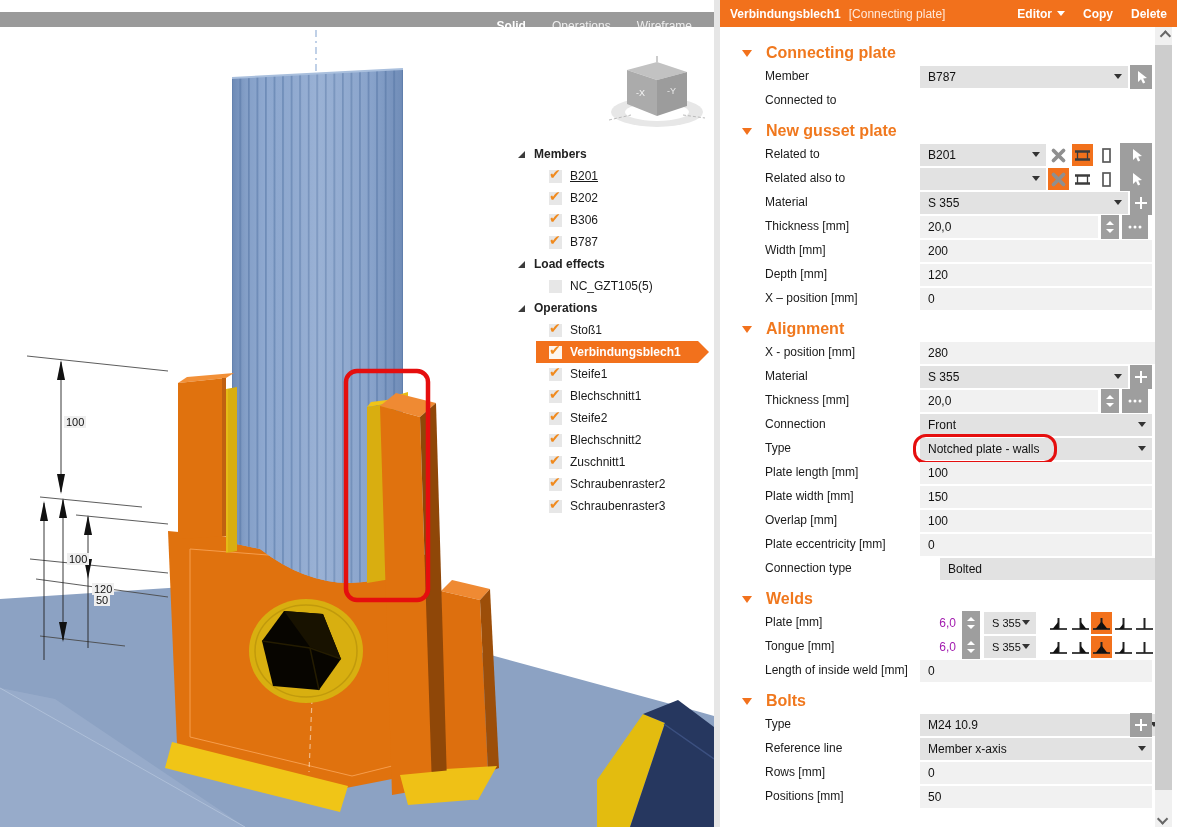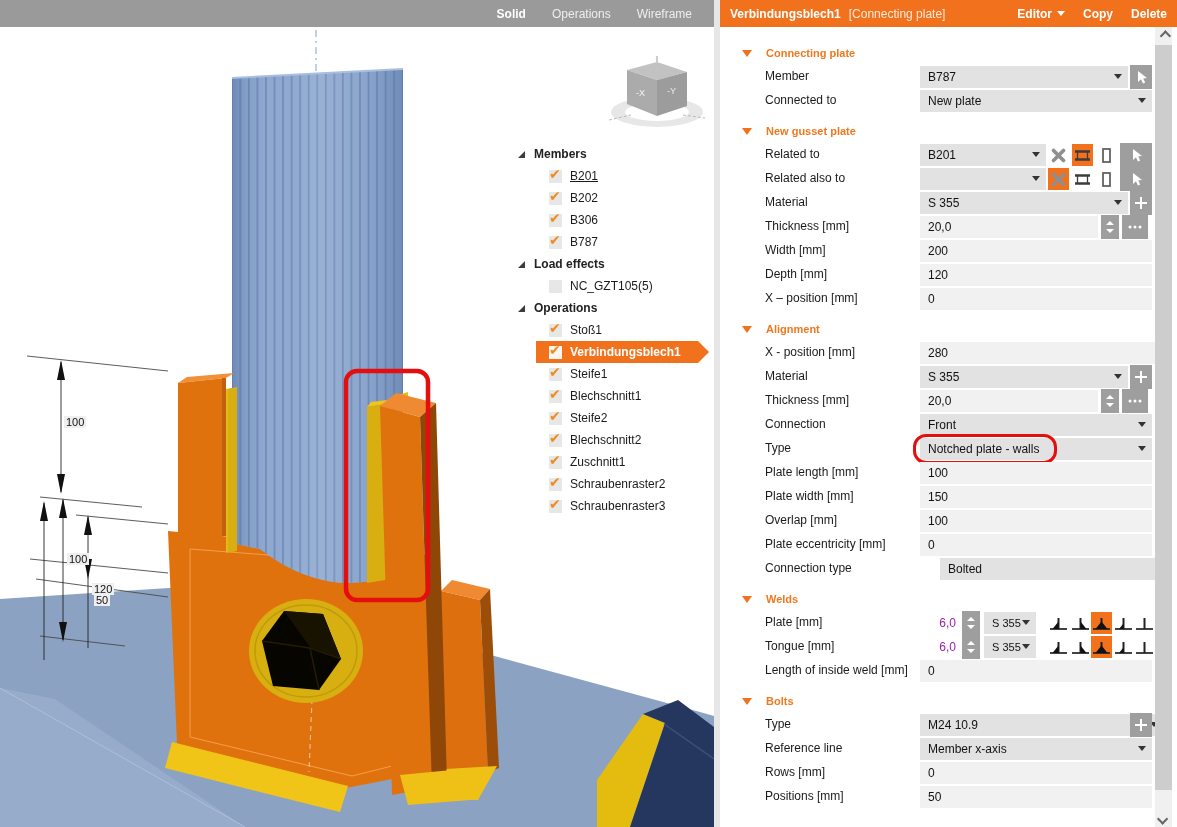--- a/index.html
+++ b/index.html
@@ -1,20 +1,20 @@
 <!DOCTYPE html>
 <html><head>
 <meta charset="utf-8">
 <style>
   html,body{margin:0;padding:0;background:#fff;}
   #app{position:relative;width:1177px;height:827px;overflow:hidden;
        font-family:"Liberation Sans","DejaVu Sans",sans-serif;font-size:12px;color:#1a1a1a;
        -webkit-font-smoothing:antialiased;}
   
-  .vtb{position:absolute;left:0;top:0;width:714px;height:27px;background:#9a9a9a;
+  .vtb{position:absolute;left:0;top:12px;width:714px;height:27px;background:#9a9a9a;
        display:flex;align-items:center;justify-content:flex-end;gap:26px;padding-right:22px;box-sizing:border-box;}
   .vtb .titem{color:#efefef;cursor:default;}
   .vtb .titem.act{color:#fff;font-weight:bold;}
   .split{position:absolute;left:714px;top:0;width:6px;height:827px;background:#e6e6e6;}
   .obar{position:absolute;left:720px;top:0;width:457px;height:27px;background:#f2711c;
         display:flex;align-items:center;color:#fff;box-sizing:border-box;padding:0 10px;}
   .obar .t1{font-weight:bold;margin-right:8px;}
   .obar .t2{font-weight:normal;color:#ffe9da;}
   .obar .sp{flex:1;}
   .obar .act{font-weight:bold;margin-left:18px;cursor:pointer;display:flex;align-items:center;gap:5px;}
@@ -34,21 +34,21 @@
   .trow.sel{background:#f2711c;color:#fff;font-weight:bold;width:162px;padding-left:13px;margin-left:24px;}
   .trow.sel::after{content:"";position:absolute;right:-11px;top:0;width:0;height:0;
        border-top:11px solid transparent;border-bottom:11px solid transparent;border-left:11px solid #f2711c;}
   .trow.sel .cbx{background:#fdf6ef;}
   .und{text-decoration:underline;}
   
   #panel{position:absolute;left:720px;top:27px;width:435px;height:800px;background:#fff;box-sizing:border-box;padding-top:14px;}
   .sech{height:24px;display:flex;align-items:center;gap:14px;padding-left:22px;margin-top:6px;}
   .sech:first-child{margin-top:0;}
   .sech .tri{width:0;height:0;border-left:5px solid transparent;border-right:5px solid transparent;border-top:7px solid #f2711c;}
-  .sech .st{color:#f0781e;font-weight:bold;font-size:11px;}
+  .sech .st{color:#f0781e;font-weight:bold;font-size:16px;}
   .prow{position:relative;height:24px;}
   .lbl{position:absolute;left:45px;top:4px;color:#1a1a1a;}
   .dd{background:#e2e2e2;display:flex;align-items:center;box-sizing:border-box;padding:0 18px 0 8px;position:absolute;top:1px;height:22px;color:#111;}
   .dd .dc{position:absolute;right:6px;top:8px;width:0;height:0;border-left:4px solid transparent;border-right:4px solid transparent;border-top:5px solid #333;}
   .inp{background:#f1f1f1;position:absolute;top:1px;height:22px;display:flex;align-items:center;padding-left:8px;box-sizing:border-box;color:#111;}
   .gbtn{position:absolute;top:0;height:24px;background:#9e9e9e;display:flex;align-items:center;justify-content:center;cursor:pointer;}
   .ibtn{position:absolute;top:1px;width:21px;height:22px;display:flex;align-items:center;justify-content:center;cursor:pointer;background:transparent;}
   .ibtn.on{background:#f2711c;}
   .ann{position:absolute;border:3px solid #e50e0e;border-radius:13px;pointer-events:none;}
   .wval{position:absolute;top:1px;height:22px;display:flex;align-items:center;justify-content:flex-end;color:#a21caf;}
@@ -308,24 +308,20 @@
           <span class="dc"></span>
         </span>
         <span class="gbtn" style="left:410px;width:22px;background:#9e9e9e;">
           <svg width="13" height="15" viewBox="0 0 13 15">
             <path d="M3 1 L3 12 L6 9.2 L8 13.5 L10.2 12.4 L8.2 8.4 L12 8 Z" fill="#fff"></path>
           </svg>
         </span>
       </div>
       <div class="prow">
         <span class="lbl">Connected to</span>
-        <span class="dd" style="left:200px;width:232px;">
-          <span>New plate</span>
-          <span class="dc"></span>
-        </span>
       </div>
       <div class="sech">
         <span class="tri"></span>
         <span class="st">New gusset plate</span>
       </div>
       <div class="prow">
         <span class="lbl">Related to</span>
         <span class="dd" style="left:200px;width:126px;">
           <span>B201</span>
           <span class="dc"></span>

